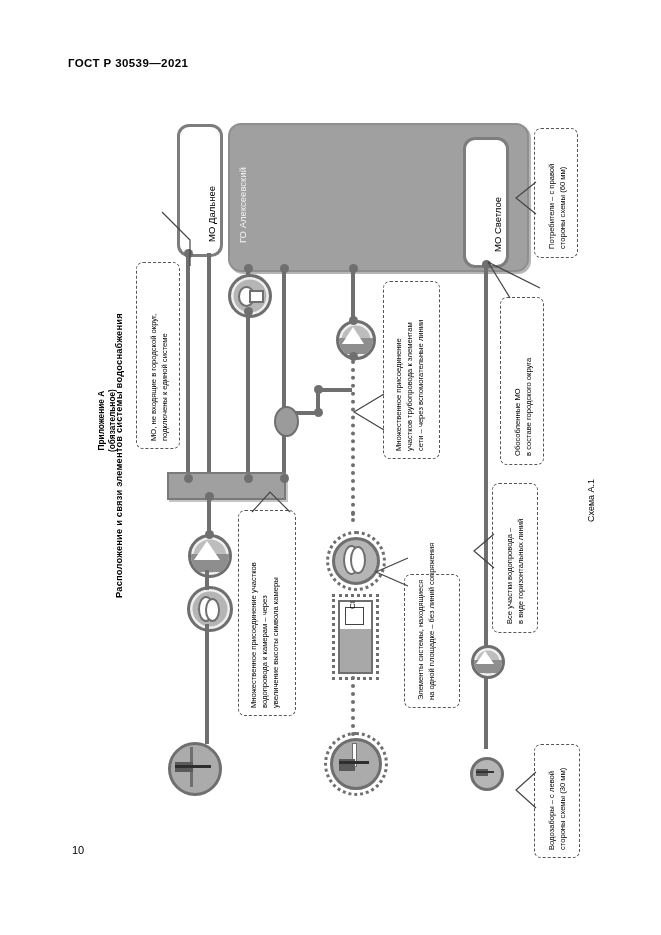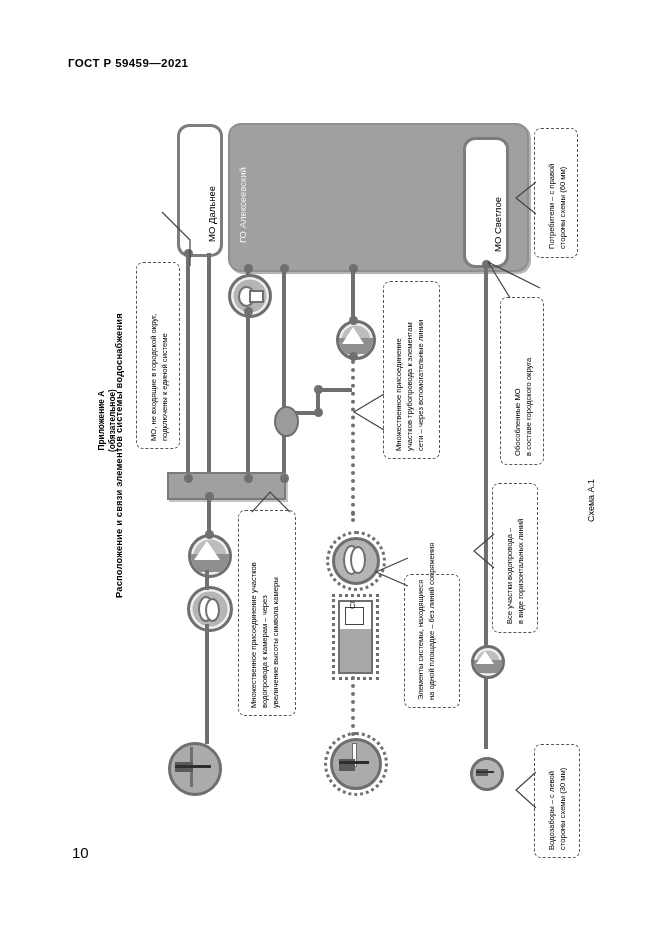--- a/index.html
+++ b/index.html
@@ -8,21 +8,21 @@
     font-family:"Liberation Sans", sans-serif;
     color:#000;position:relative;overflow:hidden;
   }
   .page{position:absolute;left:0;top:0;width:661px;height:935px;}
 
   .gost-header{
     position:absolute;left:68px;top:57px;
     font-size:11.5px;font-weight:bold;letter-spacing:.4px;
   }
   .page-num{
-    position:absolute;left:72px;top:844px;font-size:15px;
+    position:absolute;left:72px;top:844px;font-size:11px;
   }
 
   
   .rot{
     transform-origin:0 0;
     transform:rotate(-90deg);
     position:absolute;white-space:nowrap;
   }
 
   .annex{
@@ -104,21 +104,21 @@
   }
   .ctext span{display:block;}
 
   .leader{position:absolute;}
 </style>
 </head>
 <body>
 
 <div class="page">
 
-  <div class="gost-header">ГОСТ Р 59459—2021</div>
+  <div class="gost-header">ГОСТ Р 30539—2021</div>
   <div class="page-num">10</div>
 
   <div class="rot annex">
     <span>Приложение А</span>
     <span>(обязательное)</span>
   </div>
 
   <div class="rot main-title">Расположение и связи элементов системы водоснабжения</div>
 
   <div class="rot scheme-label">Схема А.1</div>

